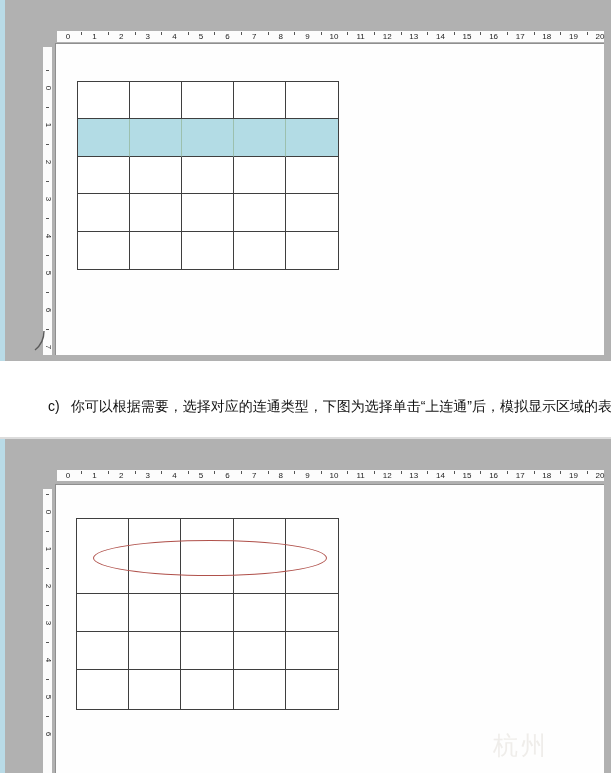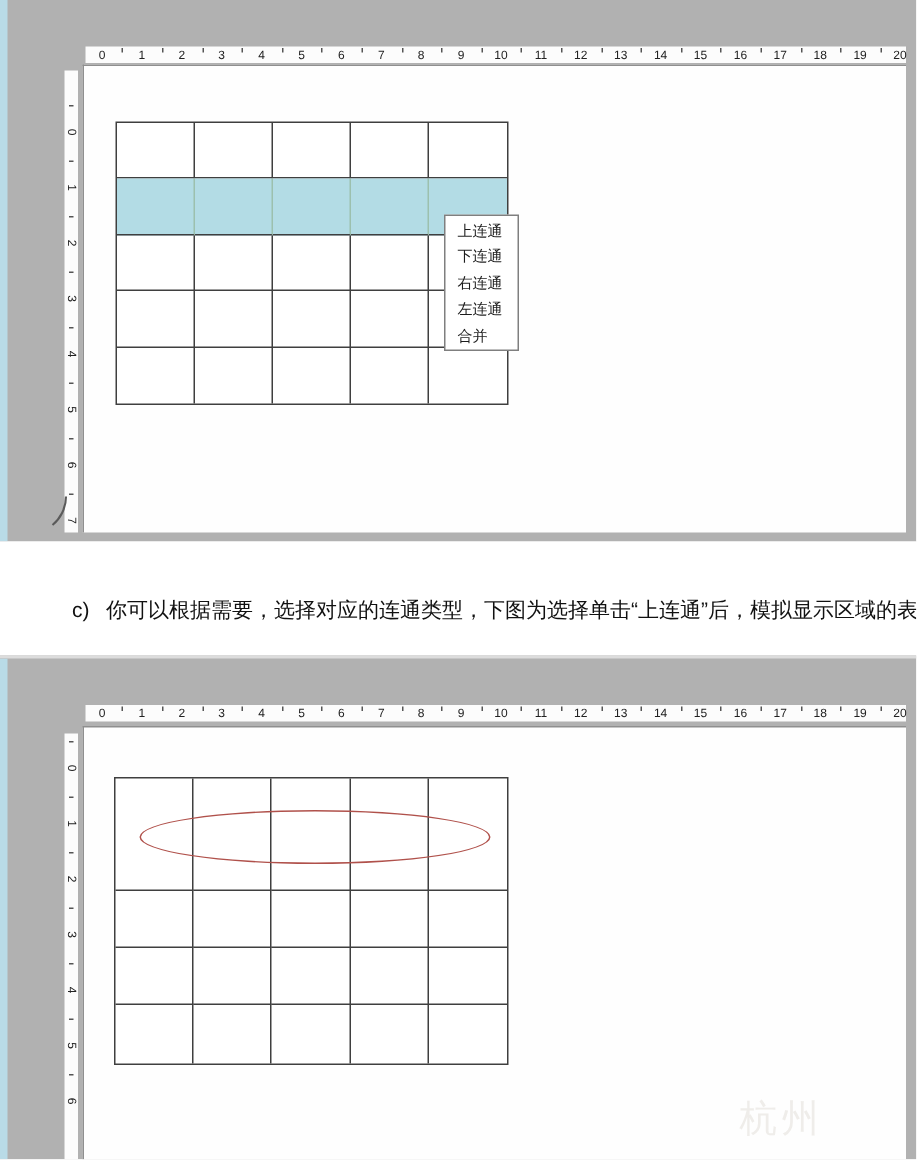--- a/index.html
+++ b/index.html
@@ -153,27 +153,20 @@
         <div class="cell"></div>
         <div class="cell"></div>
         <div class="cell"></div>
         <div class="cell"></div>
         <div class="cell"></div>
         <div class="cell"></div>
         <div class="cell"></div>
         <div class="cell"></div>
         <div class="cell"></div>
       </div>
-    <div id="context-menu">
-        <div class="menu-item">上连通</div>
-        <div class="menu-item">下连通</div>
-        <div class="menu-item">右连通</div>
-        <div class="menu-item">左连通</div>
-        <div class="menu-item">合并</div>
-      </div>
     <svg id="curve-mark" width="14" height="22" viewBox="0 0 14 22">
       <path d="M10 1 C10 9 6 16 1 20" fill="none" stroke="#5a5a5a" stroke-width="1.4"></path>
     </svg>
   </section>
 
   <div id="caption-band">
     <div id="caption-line">
       <span>c)</span>
       <span>你可以根据需要，选择对应的连通类型，下图为选择单击“上连通”后，模拟显示区域的表格情</span>
     </div>

